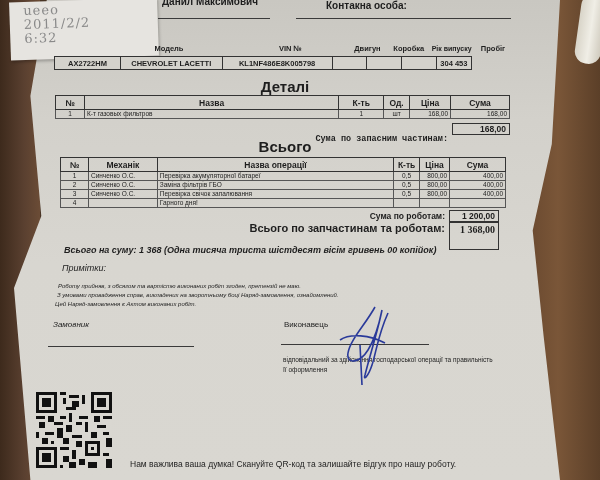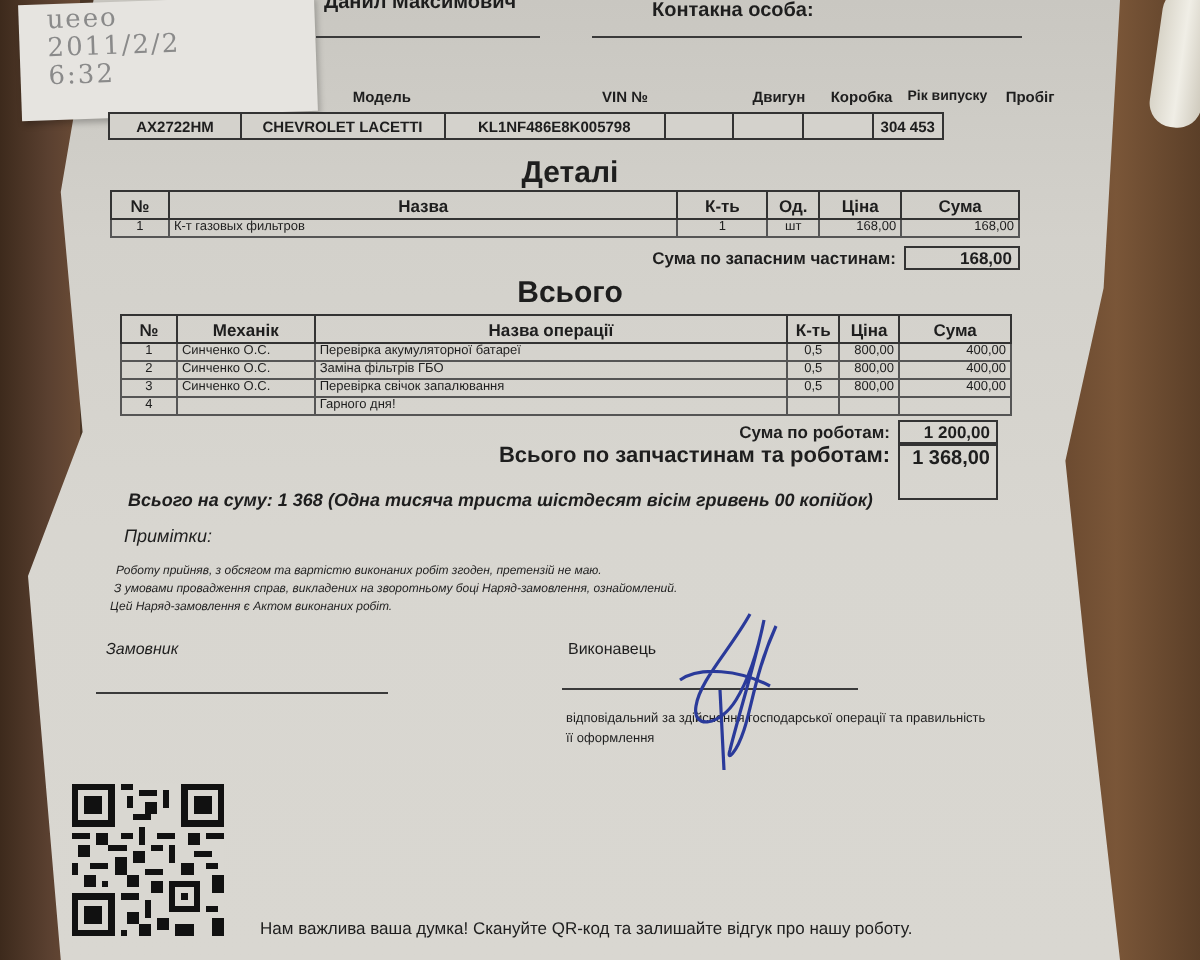--- a/index.html
+++ b/index.html
@@ -42,21 +42,21 @@
     .abs { position: absolute; }
     .txt { white-space: nowrap; }
 
     
     .name-label { left: 162px; top: -4px; font-size: 10px; font-weight: bold; }
     .contact-label { left: 298px; top: 0; font-size: 10px; font-weight: bold; margin-left: 28px; }
     .line { position: absolute; height: 1px; background: #3a3a3a; }
 
     
     table { border-collapse: collapse; position: absolute; }
-    .veh-head { top: 40px; left: 65px; width: 470px; font-size: 7.5px; font-weight: bold; }
+    .veh-head { top: 40px; left: 43px; width: 470px; font-size: 7.5px; font-weight: bold; }
     .veh-head td { text-align: center; padding: 0; height: 16px; }
     .veh-row { top: 56px; left: 54px; width: 418px; font-size: 7.5px; font-weight: bold; }
     .veh-row td { border: 1px solid #333; height: 13px; text-align: center; padding: 0 2px; background: #d4d2cc; }
 
     .section-title { font-size: 15px; font-weight: bold; text-align: center; position: absolute; }
 
     .grid { font-size: 6.5px; }
     .grid th { border: 1px solid #333; font-size: 8.5px; font-weight: bold; height: 14px; padding: 0 2px; }
     .grid td { border: 1px solid #555; height: 8px; padding: 0 2px; line-height: 8px; }
     .grid td.c { text-align: center; }
@@ -137,21 +137,21 @@
   <tr>
     <td class="c">1</td>
     <td>К-т газовых фильтров</td>
     <td class="c">1</td>
     <td class="c">шт</td>
     <td class="r">168,00</td>
     <td class="r">168,00</td>
   </tr>
 </tbody>
   </table>
-<div class="abs txt sum-label" style="left:300px;top:124px;width:148px;">Сума по запасним частинам:</div>
+<div class="abs txt sum-label" style="left:300px;top:134px;width:148px;font-family:Liberation Mono, monospace;">Сума по запасним частинам:</div>
 <div class="abs sum-box" style="left:452px;top:123px;width:58px;">168,00</div>
 
 <div class="section-title" style="left:55px;top:138px;width:460px;">Всього</div>
 <table class="grid" style="left:60px;top:157px;width:446px;">
   <tbody>
       <tr>
     <th style="width:28px">№</th>
     <th style="width:69px">Механік</th>
     <th style="width:237px">Назва операції</th>
     <th style="width:26px">К-ть</th>
@@ -188,21 +188,21 @@
     <td>Гарного дня!</td>
     <td class="c"></td>
     <td class="r"></td>
     <td class="r"></td>
   </tr>
 </tbody>
   </table>
 <div class="abs txt sum-label" style="left:300px;top:211px;width:145px;">Сума по роботам:</div>
 <div class="abs sum-box" style="left:449px;top:210px;width:50px;">1 200,00</div>
 <div class="abs txt" style="left:200px;top:222px;width:245px;font-size:11px;font-weight:bold;text-align:right;">Всього по запчастинам та роботам:</div>
-<div class="abs sum-box" style="left:449px;top:222px;width:50px;height:28px;font-size:10px;line-height:13px;">1 368,00</div>
+<div class="abs sum-box" style="left:449px;top:222px;width:50px;height:28px;font-size:10px;line-height:13px;font-family:Liberation Serif, serif;">1 368,00</div>
 
 <div class="abs txt total-words" style="left:64px;top:245px;">Всього на суму: 1 368 (Одна тисяча триста шістдесят вісім гривень 00 копійок)</div>
 <div class="abs txt notes-title" style="left:62px;top:263px;">Примітки:</div>
 <div class="abs txt note-line" style="left:58px;top:283px;">Роботу прийняв, з обсягом та вартістю виконаних робіт згоден, претензій не маю.</div>
 <div class="abs txt note-line" style="left:57px;top:292px;">З умовами провадження справ, викладених на зворотньому боці Наряд-замовлення, ознайомлений.</div>
 <div class="abs txt note-line" style="left:55px;top:301px;">Цей Наряд-замовлення є Актом виконаних робіт.</div>
 
 <div class="abs txt sig-label" style="left:53px;top:320px;font-style:italic;">Замовник</div>
 <div class="line" style="left:48px;top:346px;width:146px;"></div>
 <div class="abs txt sig-label" style="left:284px;top:320px;">Виконавець</div>

